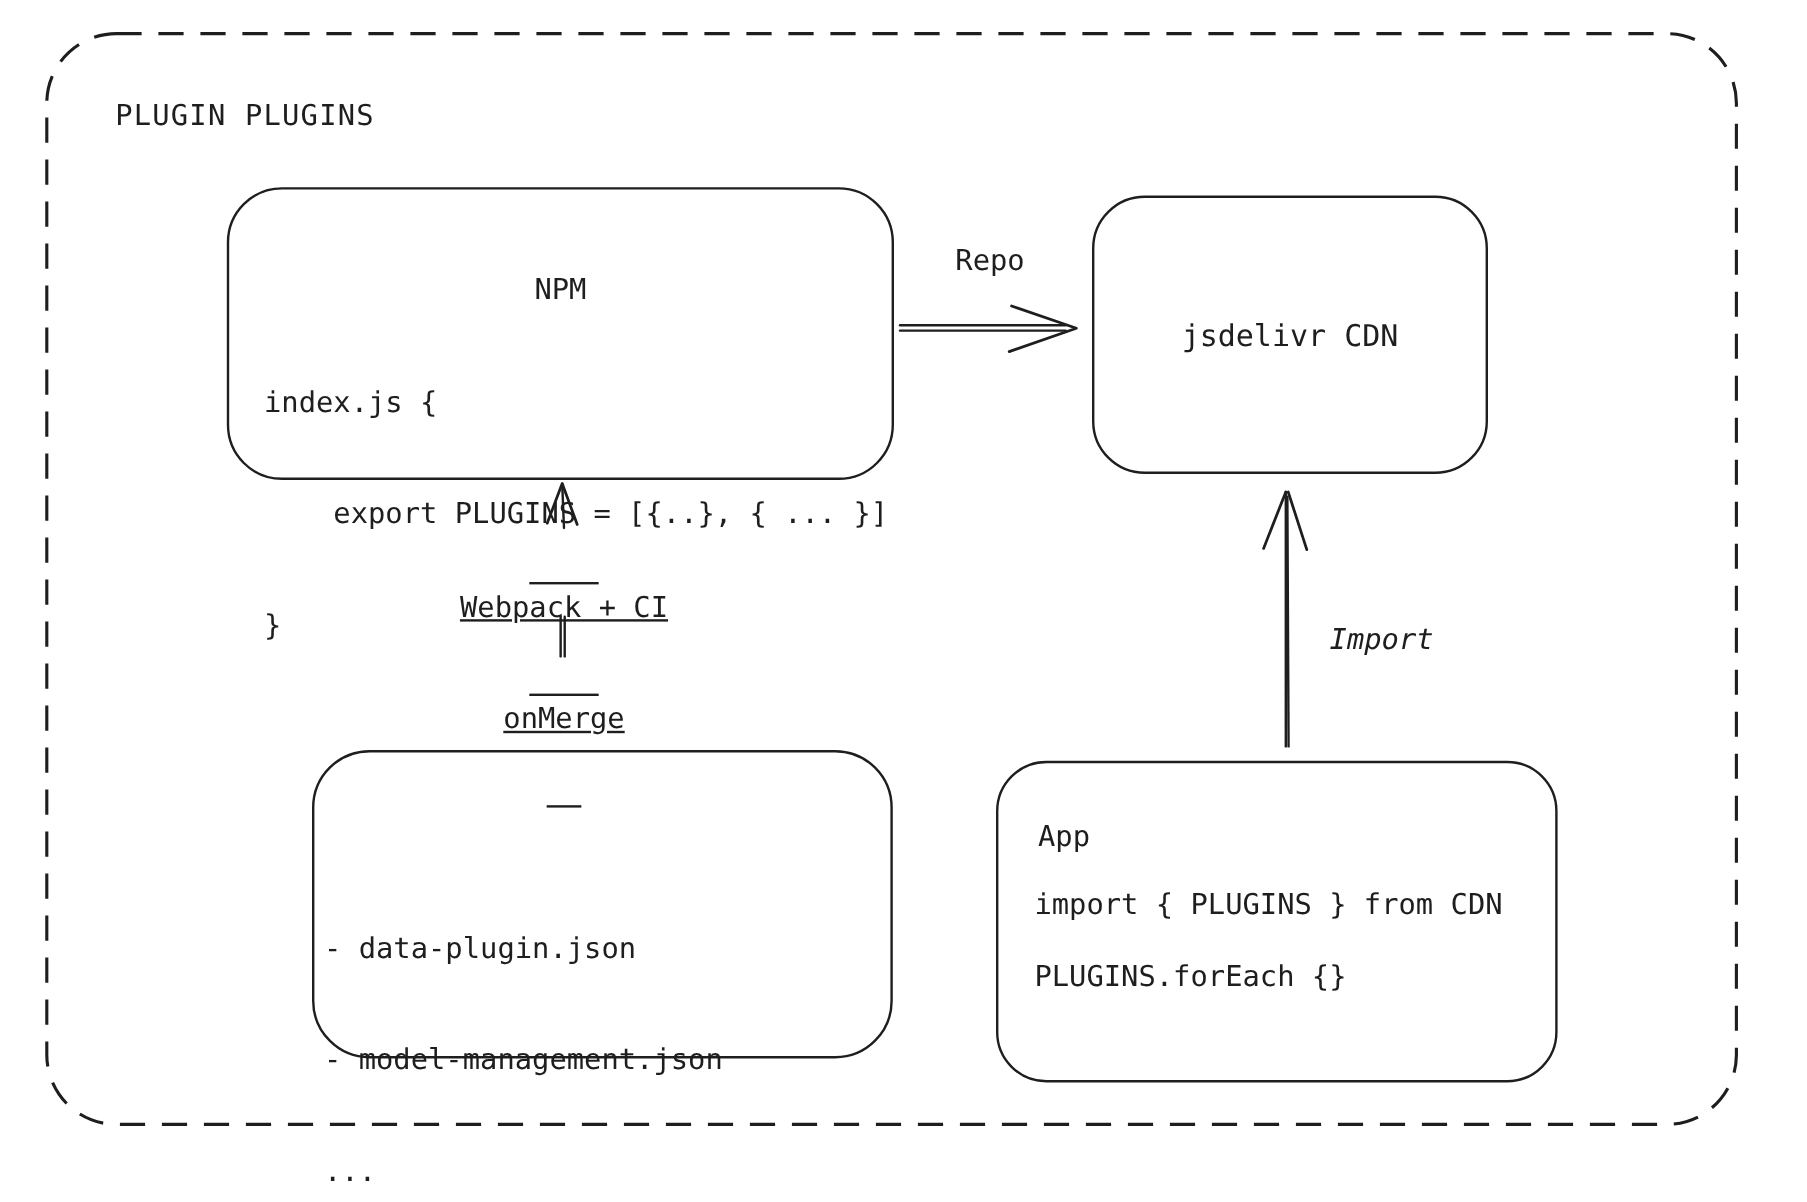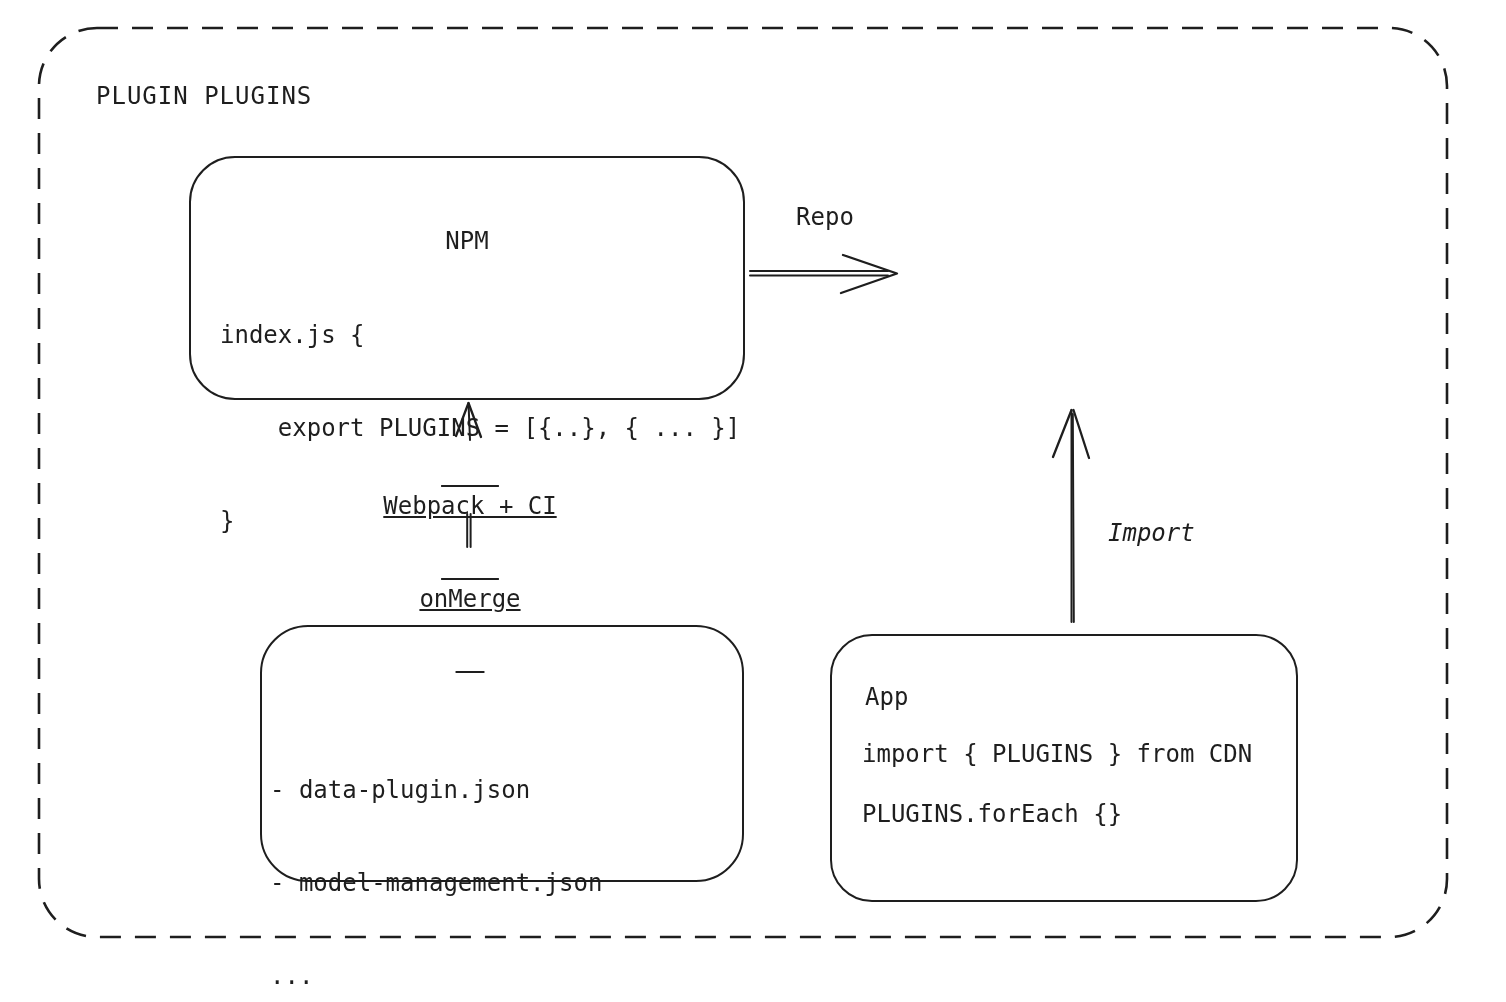--- a/index.html
+++ b/index.html
@@ -56,20 +56,23 @@
 
   <div class="node" style="left:189px;top:156px;width:556px;height:244px;border-radius:46px;">
     <div class="node-title-center" style="top:36px;margin-top:32px;">NPM</div>
     <div class="code" style="left:29px;top:100px;">
       <div>index.js {</div>
       <div>    export PLUGINS = [{..}, { ... }]</div>
       <div>}</div>
     </div>
   </div>
 
+  <div class="node" style="left:910px;top:163px;width:330px;height:232px;border-radius:44px;">
+    <div class="center-both">jsdelivr CDN</div>
+  </div>
 
   <div class="label" style="left:750px;top:202px;width:150px;text-align:center;">Repo</div>
 
   <div class="label" style="left:320px;top:429px;width:300px;text-align:center;text-decoration:underline;">
     <div>Webpack + CI</div>
     <div>onMerge</div>
   </div>
 
 
   <div class="node" style="left:216px;top:625px;width:484px;height:257px;border-radius:48px;margin-left:44px;">

